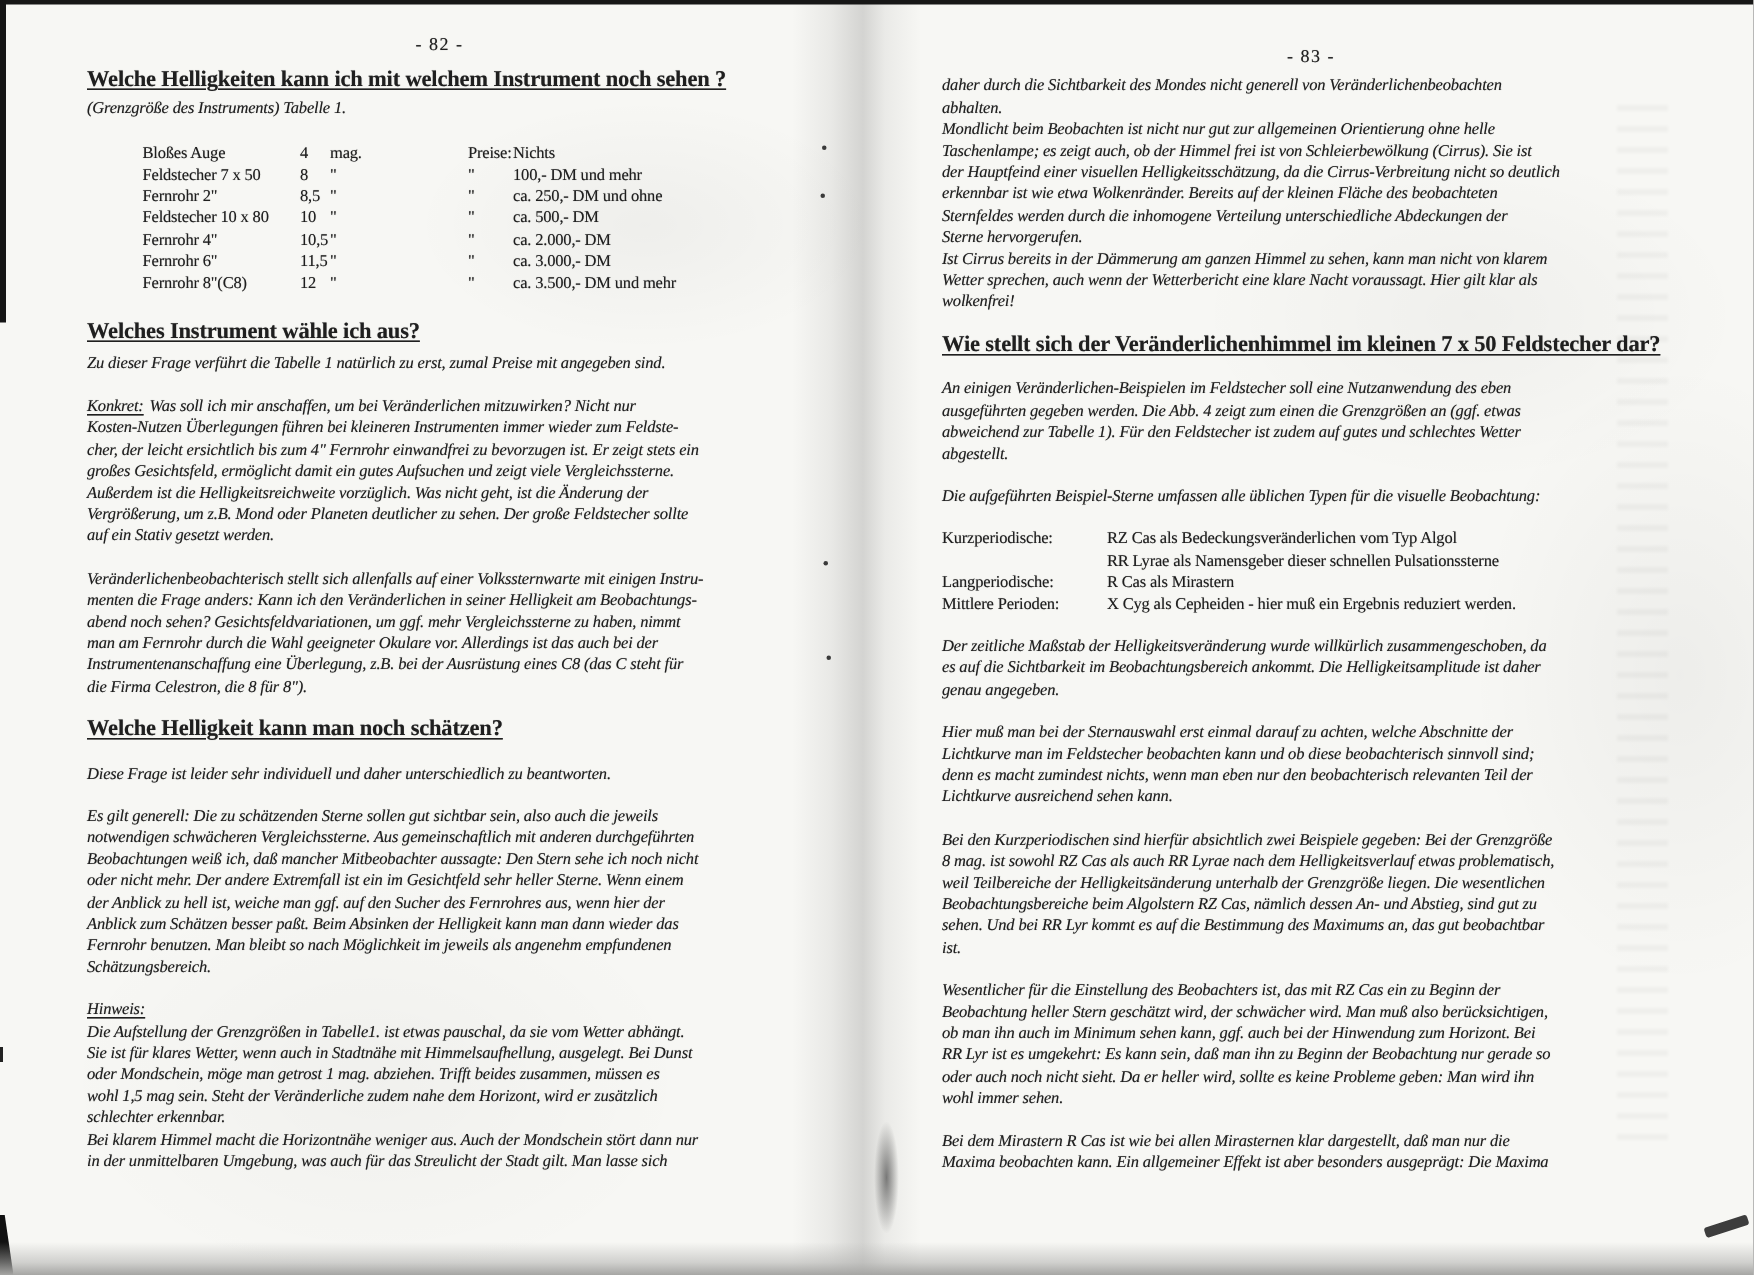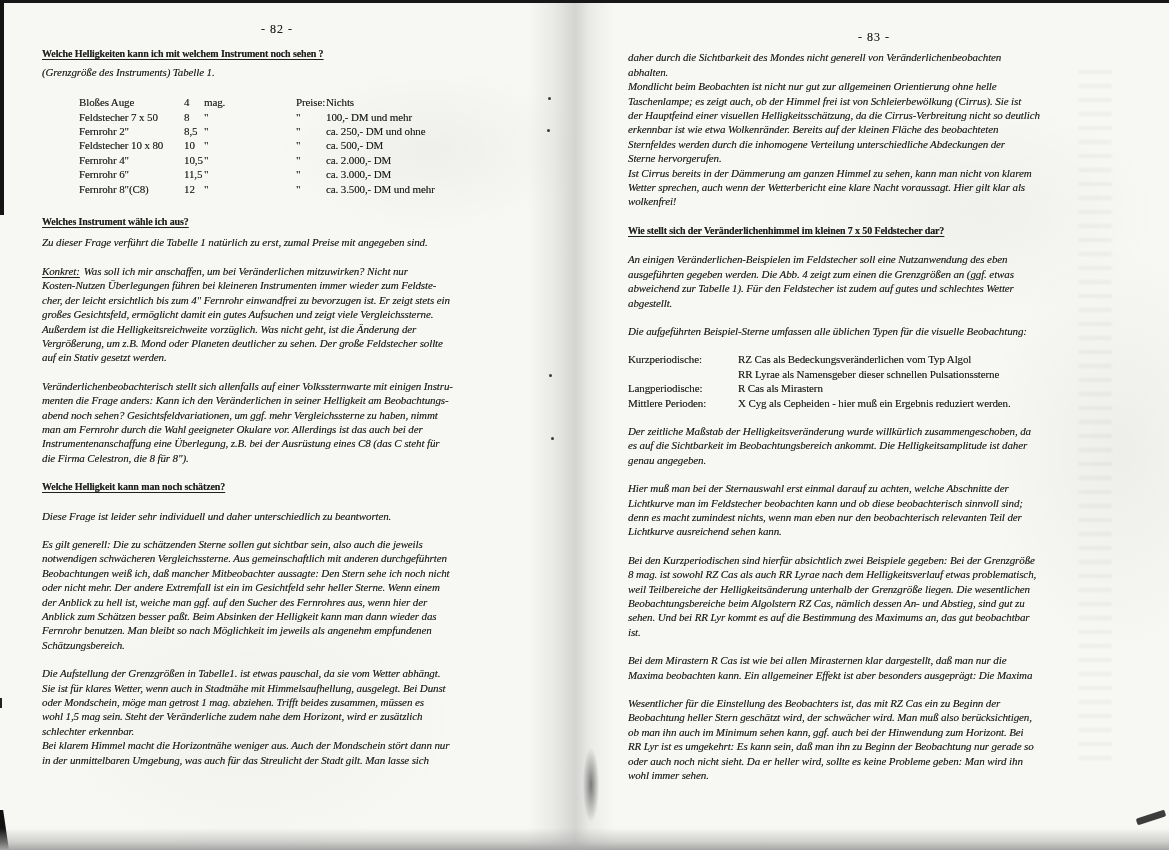--- a/index.html
+++ b/index.html
@@ -9,25 +9,25 @@
       radial-gradient(220px 120px at 430px 150px, rgba(0,0,0,0.035), transparent 70%),
       radial-gradient(300px 200px at 250px 720px, rgba(0,0,0,0.028), transparent 70%),
       radial-gradient(260px 160px at 980px 210px, rgba(0,0,0,0.03), transparent 70%),
       radial-gradient(200px 300px at 1120px 450px, rgba(0,0,0,0.04), transparent 70%),
       #f7f7f4;
     font-family:"Liberation Serif","DejaVu Serif",serif;
     color:#1f1f1f;
   }
   .page{position:absolute;font-size:11px;line-height:14.4px;letter-spacing:-0.12px;
         text-shadow:0 0 0.5px rgba(35,35,35,0.55);}
-  .page-left{left:42px;top:22px;width:470px;}
+  .page-left{left:58px;top:22px;width:470px;}
   .page-right{left:628px;top:30px;width:492px;}
   .pn{text-align:center;font-size:12px;letter-spacing:1px;margin:0 0 10px 0;}
   .page-right .pn{margin-bottom:6px;}
-  h2{font-size:10px;font-weight:bold;margin:0;display:inline-block;
+  h2{font-size:15px;font-weight:bold;margin:0;display:inline-block;
      text-decoration:underline;text-underline-offset:2px;}
   .h-block{margin:0 0 3px 0;}
   p{margin:0 0 14px 0;white-space:pre-line;font-style:italic;}
   .sub{margin:0 0 2px 0;}
   .lead-underline{text-decoration:underline;text-underline-offset:2px;padding-right:4px;}
   .note-head{text-decoration:underline;text-underline-offset:2px;margin:0;}
   .note-body{margin-top:0;}
   
   .tbl{margin:16px 0 18px 37px;}
   .tbl-row{display:flex;}
@@ -152,20 +152,21 @@
     <p>Diese Frage ist leider sehr individuell und daher unterschiedlich zu beantworten.</p>
     <p>Es gilt generell: Die zu schätzenden Sterne sollen gut sichtbar sein, also auch die jeweils
 notwendigen schwächeren Vergleichssterne. Aus gemeinschaftlich mit anderen durchgeführten
 Beobachtungen weiß ich, daß mancher Mitbeobachter aussagte: Den Stern sehe ich noch nicht
 oder nicht mehr. Der andere Extremfall ist ein im Gesichtfeld sehr heller Sterne. Wenn einem
 der Anblick zu hell ist, weiche man ggf. auf den Sucher des Fernrohres aus, wenn hier der
 Anblick zum Schätzen besser paßt. Beim Absinken der Helligkeit kann man dann wieder das
 Fernrohr benutzen. Man bleibt so nach Möglichkeit im jeweils als angenehm empfundenen
 Schätzungsbereich.</p>
 
+    <p class="note-head">Hinweis:</p>
     <p class="note-body">Die Aufstellung der Grenzgrößen in Tabelle1. ist etwas pauschal, da sie vom Wetter abhängt.
 Sie ist für klares Wetter, wenn auch in Stadtnähe mit Himmelsaufhellung, ausgelegt. Bei Dunst
 oder Mondschein, möge man getrost 1 mag. abziehen. Trifft beides zusammen, müssen es
 wohl 1,5 mag sein. Steht der Veränderliche zudem nahe dem Horizont, wird er zusätzlich
 schlechter erkennbar.
 Bei klarem Himmel macht die Horizontnähe weniger aus. Auch der Mondschein stört dann nur
 in der unmittelbaren Umgebung, was auch für das Streulicht der Stadt gilt. Man lasse sich</p>
   </div>
 
   <div class="page page-right">
@@ -214,28 +215,28 @@
     <p>Hier muß man bei der Sternauswahl erst einmal darauf zu achten, welche Abschnitte der
 Lichtkurve man im Feldstecher beobachten kann und ob diese beobachterisch sinnvoll sind;
 denn es macht zumindest nichts, wenn man eben nur den beobachterisch relevanten Teil der
 Lichtkurve ausreichend sehen kann.</p>
     <p>Bei den Kurzperiodischen sind hierfür absichtlich zwei Beispiele gegeben: Bei der Grenzgröße
 8 mag. ist sowohl RZ Cas als auch RR Lyrae nach dem Helligkeitsverlauf etwas problematisch,
 weil Teilbereiche der Helligkeitsänderung unterhalb der Grenzgröße liegen. Die wesentlichen
 Beobachtungsbereiche beim Algolstern RZ Cas, nämlich dessen An- und Abstieg, sind gut zu
 sehen. Und bei RR Lyr kommt es auf die Bestimmung des Maximums an, das gut beobachtbar
 ist.</p>
-    <p>Bei dem Mirastern R Cas ist wie bei allen Mirasternen klar dargestellt, daß man nur die
-Maxima beobachten kann. Ein allgemeiner Effekt ist aber besonders ausgeprägt: Die Maxima</p>
     <p>Wesentlicher für die Einstellung des Beobachters ist, das mit RZ Cas ein zu Beginn der
 Beobachtung heller Stern geschätzt wird, der schwächer wird. Man muß also berücksichtigen,
 ob man ihn auch im Minimum sehen kann, ggf. auch bei der Hinwendung zum Horizont. Bei
 RR Lyr ist es umgekehrt: Es kann sein, daß man ihn zu Beginn der Beobachtung nur gerade so
 oder auch noch nicht sieht. Da er heller wird, sollte es keine Probleme geben: Man wird ihn
 wohl immer sehen.</p>
+    <p>Bei dem Mirastern R Cas ist wie bei allen Mirasternen klar dargestellt, daß man nur die
+Maxima beobachten kann. Ein allgemeiner Effekt ist aber besonders ausgeprägt: Die Maxima</p>
   </div>
 
   <div class="gutter"></div>
   <div class="gutter-fold"></div>
   <div class="ghost-text"></div>
   <div class="edge-top"></div>
   <div class="edge-left"></div>
   <div class="edge-left-tick"></div>
   <div class="corner-bl"></div>
   <div class="bottom-band" style="background:linear-gradient(180deg, rgba(176,176,174,0) 0%, rgba(176,176,174,0.55) 62%, #a6a6a4 100%);"></div>

